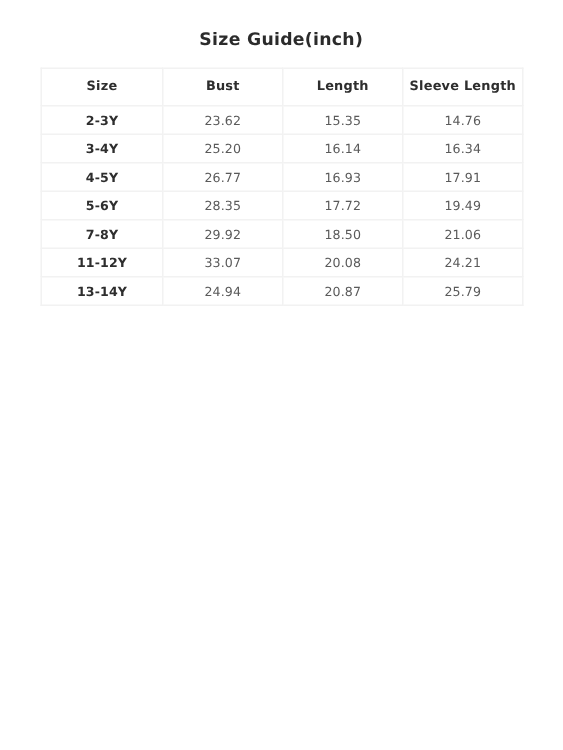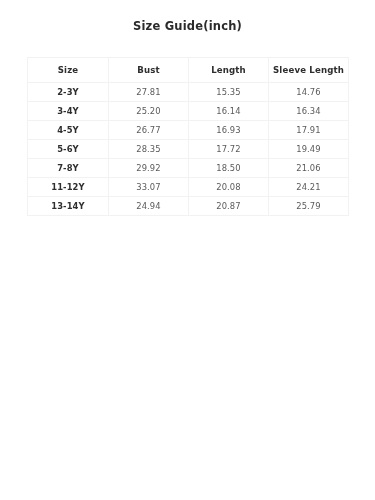--- a/index.html
+++ b/index.html
@@ -41,21 +41,20 @@
     position: absolute;
     top: 45px;
     left: 27px;
     width: 321px;
   }
 
   table.size-table {
     width: 321px;
     border-collapse: collapse;
     table-layout: fixed;
-    margin-top: 12px;
   }
 
   table.size-table col.c-size    { width: 81px; }
   table.size-table col.c-bust    { width: 80px; }
   table.size-table col.c-length  { width: 80px; }
   table.size-table col.c-sleeve  { width: 80px; }
 
   table.size-table th,
   table.size-table td {
     border: 1px solid #f2f2f2;
@@ -118,21 +117,21 @@
         <tr>
           <th>Size</th>
           <th>Bust</th>
           <th>Length</th>
           <th>Sleeve Length</th>
         </tr>
       </thead>
       <tbody>
         <tr>
           <td class="size-cell">2-3Y</td>
-          <td>27.81</td>
+          <td>23.62</td>
           <td>15.35</td>
           <td>14.76</td>
         </tr>
         <tr>
           <td class="size-cell">3-4Y</td>
           <td>25.20</td>
           <td>16.14</td>
           <td>16.34</td>
         </tr>
         <tr>

